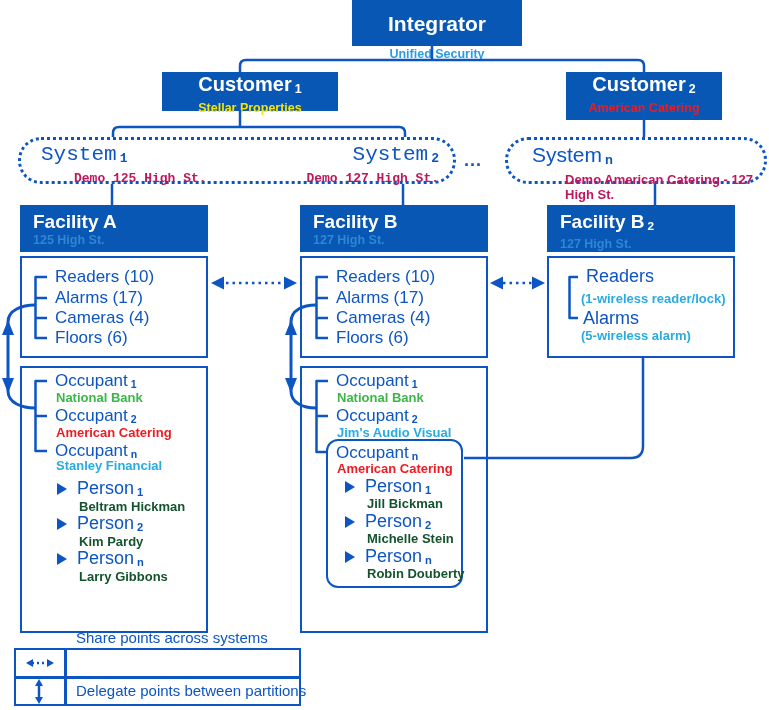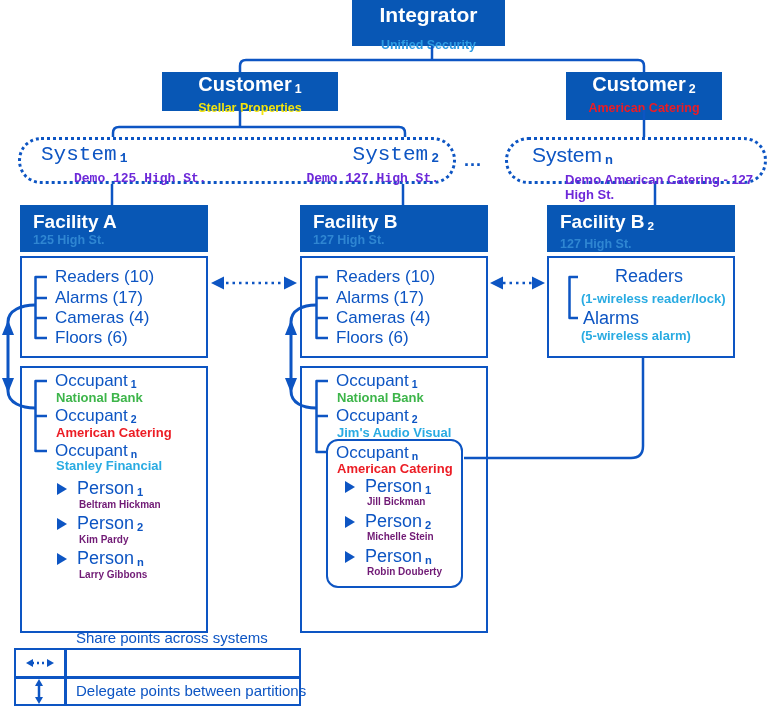--- a/index.html
+++ b/index.html
@@ -8,51 +8,51 @@
   .abs { position:absolute; }
 
   .node { background:#0857b5; color:#fff; text-align:center; }
   .node-title { font-size:20px; font-weight:600; line-height:23px; }
   .node-sub-line { font-size:12.5px; font-weight:700; line-height:15px; }
 
   .sub { font-size:0.62em; font-weight:600; vertical-align:-0.18em; margin-left:3px; }
 
   .sysbox { border:3px dotted #0d55c3; border-radius:23px; background:#fff; }
   .sys-name { font-size:21px; font-weight:500; color:#0d55c3; line-height:24px; }
-  .sys-sub { font-size:13px; font-weight:600; color:#6d28d9; line-height:15px;padding-left:33px; }
+  .sys-sub { font-size:13px; font-weight:600; color:#be185d; line-height:15px;padding-left:33px; }
 
   .fac-header { background:#0857b5; color:#fff; padding:6px 0 0 13px; }
   .fac-title { font-size:19px; font-weight:600; line-height:22px; }
   .fac-addr { font-size:12.5px; font-weight:600; color:#2f86d2; line-height:15px; }
 
   .wbox { background:#fff; border:2.5px solid #0d55c3; }
   .subbox { background:#fff; border:2.5px solid #0d55c3; border-radius:12px; }
 
   .item { font-size:17px; font-weight:500; color:#0d55c3; white-space:nowrap; }
   .item-lg { font-size:18px; font-weight:500; color:#0d55c3; white-space:nowrap; }
   .note { font-size:13px; font-weight:600; color:#29abe2; white-space:nowrap; }
   .company { font-size:13px; font-weight:700; white-space:nowrap; }
-  .person-name { font-size:10px; font-weight:700; color:#701a75; white-space:nowrap; }
+  .person-name { font-size:13px; font-weight:700; color:#14532d; white-space:nowrap; }
   .tri { width:0; height:0; border-top:6px solid transparent; border-bottom:6px solid transparent; border-left:10px solid #0d55c3; }
 
   .ellipsis { font-size:18px; font-weight:700; color:#0d55c3; letter-spacing:1px; }
 
   .legend-box { border:2.5px solid #0d55c3; background:#fff; }
   .legend-div-v { background:#0d55c3; width:2.5px; }
   .legend-div-h { background:#0d55c3; height:2.5px; }
   .legend-label { font-size:15px; font-weight:500; color:#0d55c3; white-space:nowrap; }
 
   svg.lines { position:absolute; left:0; top:0; pointer-events:none; }
 </style>
 </head>
 <body>
 
 <div class="canvas">
 
-  <div class="abs node" style="left:352px;top:0;width:153px;height:46px;padding-top:3px;">
+  <div class="abs node" style="left:352px;top:0;width:170px;height:46px;padding-top:12px;">
     <div class="node-title" style="font-size:21px;">Integrator</div>
     <div class="node-sub-line" style="color:#2d9be2;margin-top:12px;">Unified Security</div>
   </div>
 
   <div class="abs node" style="left:162px;top:72px;width:176px;height:39px;padding-top:1px;">
     <div class="node-title"><span>Customer</span><span class="sub">1</span></div>
     <div class="node-sub-line" style="color: rgb(242, 227, 14);">Stellar Properties</div>
   </div>
   <div class="abs node" style="left:566px;top:72px;width:156px;height:48px;padding-top:1px;">
     <div class="node-title"><span>Customer</span><span class="sub">2</span></div>
@@ -97,21 +97,21 @@
   <div class="abs item" style="left:55px;top:267px;">Readers (10)</div>
   <div class="abs item" style="left:55px;top:288px;">Alarms (17)</div>
   <div class="abs item" style="left:55px;top:308px;">Cameras (4)</div>
   <div class="abs item" style="left:55px;top:328px;">Floors (6)</div>
 
   <div class="abs item" style="left:336px;top:267px;">Readers (10)</div>
   <div class="abs item" style="left:336px;top:288px;">Alarms (17)</div>
   <div class="abs item" style="left:336px;top:308px;">Cameras (4)</div>
   <div class="abs item" style="left:336px;top:328px;">Floors (6)</div>
 
-  <div class="abs item-lg" style="left:615px;top:266px;text-align:center;">Readers</div>
+  <div class="abs item-lg" style="left:586px;top:266px;text-align:center;">Readers</div>
   <div class="abs note" style="left:581px;top:291px;">(1-wireless reader/lock)</div>
   <div class="abs item-lg" style="left:583px;top:308px;">Alarms</div>
   <div class="abs note" style="left:581px;top:328px;">(5-wireless alarm)</div>
 
   <div class="abs wbox" style="left:20px;top:366px;width:188px;height:267px;"></div>
   <div class="abs wbox" style="left:300px;top:366px;width:188px;height:267px;"></div>
   <div class="abs subbox" style="left:326px;top:439px;width:137px;height:149px;"></div>
 
   <div class="abs item" style="left:55px;top:371px;"><span>Occupant</span><span class="sub">1</span></div>
   <div class="abs company" style="left: 56px; top: 390px; color: rgb(61, 181, 74);">National Bank</div>

